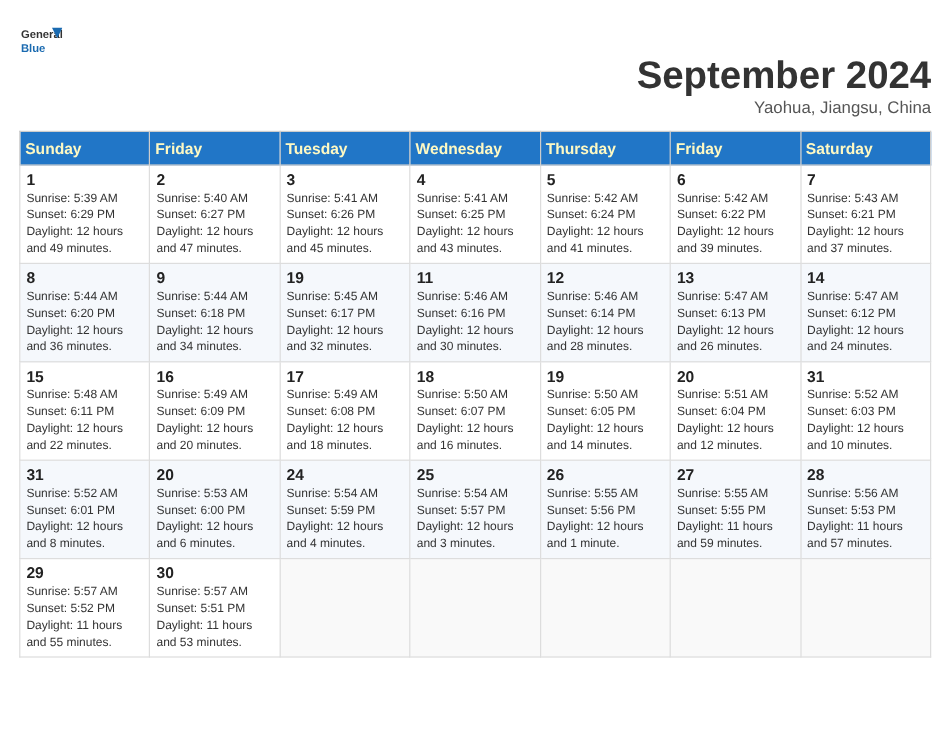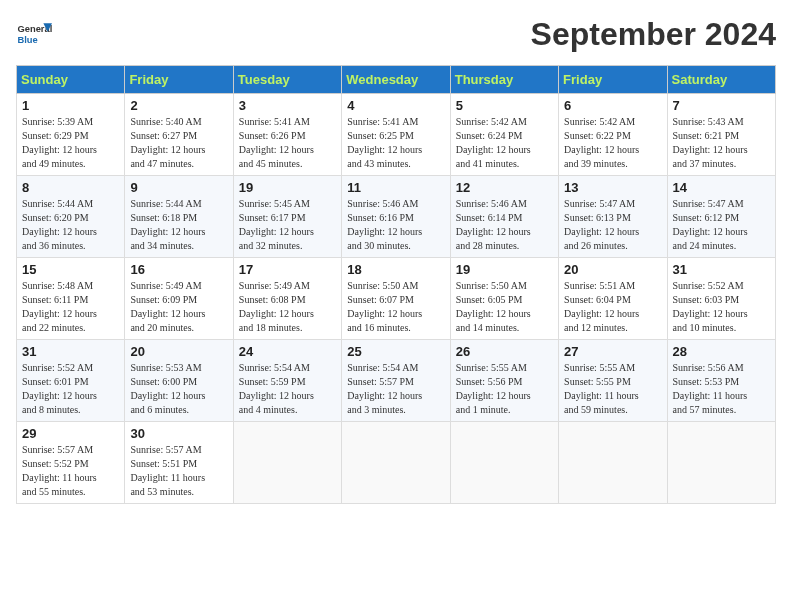--- a/index.html
+++ b/index.html
@@ -20,38 +20,39 @@
       display: flex;
       align-items: center;
       gap: 4px;
     }
     .logo-icon {
       width: 36px;
       height: 36px;
     }
     .title-block {
       text-align: right;
+      margin-top: 28px;
     }
     .month-title {
       font-size: 32px;
       font-weight: bold;
       color: #333;
     }
     .location {
       font-size: 14px;
       color: #555;
     }
     .calendar {
       width: 100%;
       border-collapse: collapse;
       font-size: 11px;
     }
     .calendar th {
       background-color: #2176c7;
-      color: #bef264;
+      color: #fef9c3;
       padding: 6px 4px;
       text-align: left;
       font-size: 13px;
       font-weight: bold;
       border: 1px solid #ccc;
     }
     .calendar td {
       vertical-align: top;
       border: 1px solid #ddd;
       padding: 4px 5px;
@@ -66,39 +67,39 @@
       font-size: 13px;
       font-weight: bold;
       color: #222;
       display: block;
       margin-bottom: 2px;
     }
     .day-info {
       font-size: 10px;
       color: #333;
       line-height: 1.4;
-      font-family: Liberation Serif, serif;
     }
     .empty-cell {
       background: #f9f9f9 !important;
     }
   </style>
 </head>
 <body>
 
 <div class="header">
   <div class="logo">
     <svg class="logo-icon" viewBox="0 0 50 50">
       <text x="2" y="22" font-size="13" font-weight="bold" fill="#333">General</text>
       <text x="2" y="38" font-size="13" font-weight="bold" fill="#1a6ab0">Blue</text>
       <polygon points="38,10 50,10 44,22" fill="#1a6ab0"></polygon>
     </svg>
   </div>
   <div class="title-block">
     <div class="month-title">September 2024</div>
+    <div class="location">Yaohua, Jiangsu, China</div>
   </div>
 </div>
 
 <table class="calendar">
   <thead>
     <tr>
       <th>Sunday</th>
       <th>Friday</th>
       <th>Tuesday</th>
       <th>Wednesday</th>

